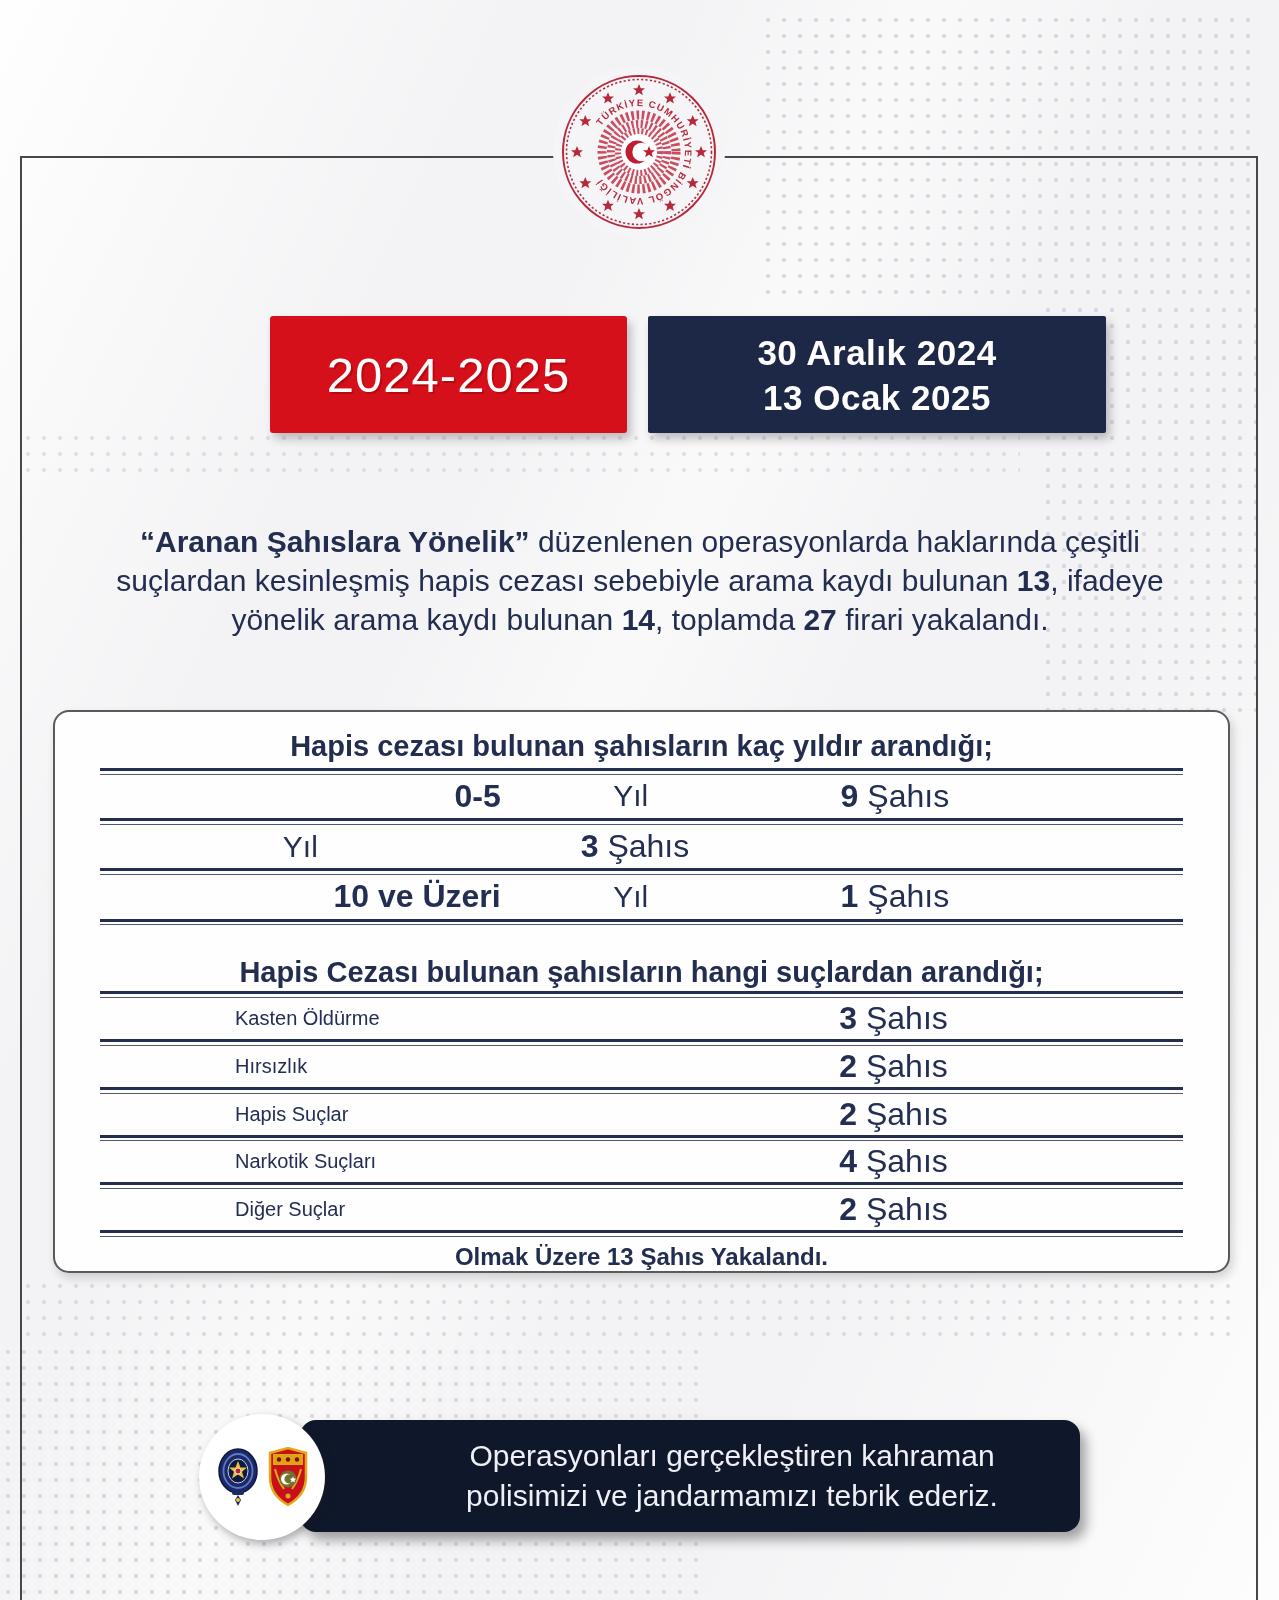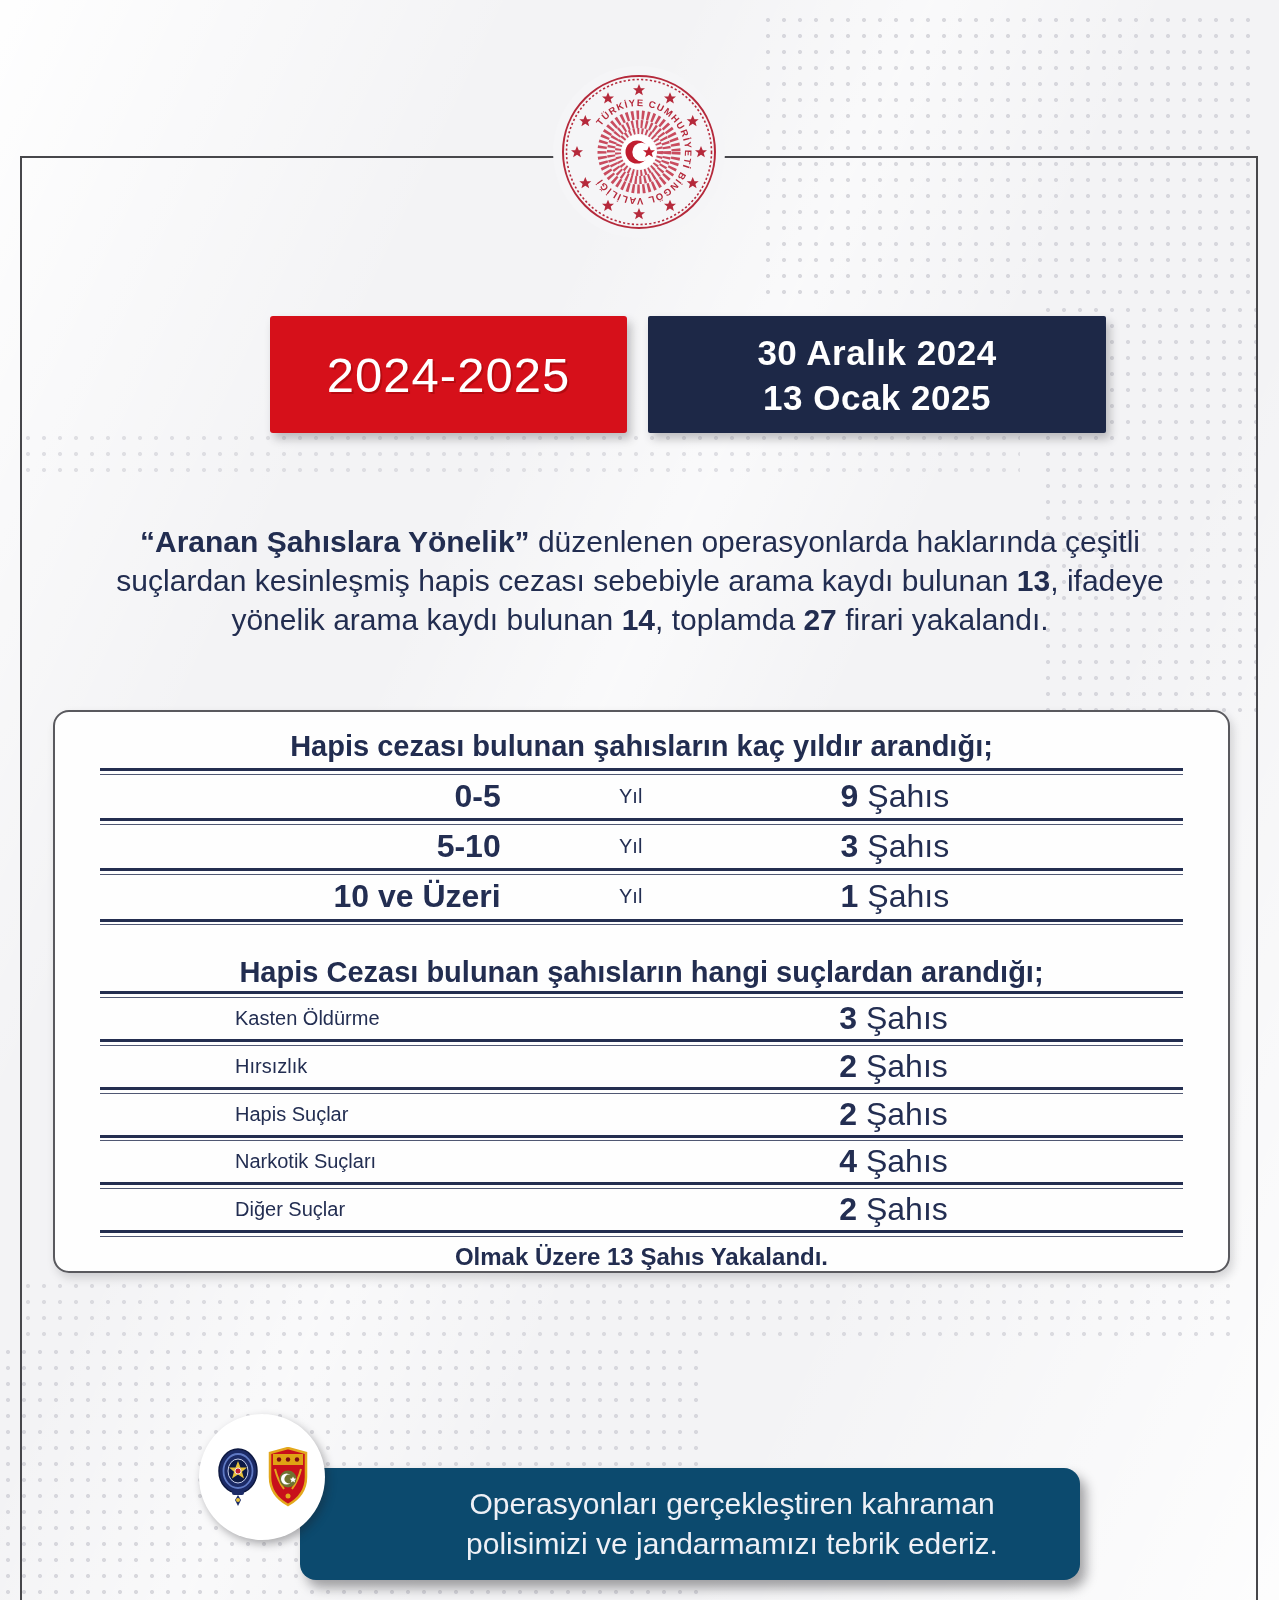--- a/index.html
+++ b/index.html
@@ -51,30 +51,30 @@
     background:#fefefe; border:2px solid #59595e; border-radius:16px;
     box-shadow:3px 5px 10px rgba(40,40,45,.18); box-sizing:border-box;
     display:flex; flex-direction:column; overflow:hidden;}
   .t-title{text-align:center; font-size:29px; font-weight:800; color:#222d50;}
   .t-title.first{margin-top:12px; height:44px; line-height:44px;}
   .t-title.second{margin-top:28px; height:38px; line-height:38px;}
   .rule{border-top:3.5px solid #242e50; border-bottom:1.5px solid rgba(36,46,80,.8);
     height:3px; margin:0 45px 0 45px;}
   .t1-row{display:grid; grid-template-columns:37% 24% 39%; align-items:center; height:43px; margin:2px 45px;}
   .t1-range{text-align:right; font-size:32px; font-weight:600;}
-  .t1-unit{text-align:center; font-size:20px; font-weight:500;}
+  .t1-unit{text-align:center; font-size:30px; font-weight:500;}
   .t1-value,.t2-value{font-size:32px; font-weight:500; padding-left:80px;}
   .t1-value b,.t2-value b{font-weight:800;}
   .t2-row{display:grid; grid-template-columns:63% 37%; align-items:center; height:37px; margin:2px 45px;}
   .t2-label{padding-left:135px; font-size:20px; font-weight:400;}
   .t2-value{padding-left:57px;}
   .card-footer{text-align:center; font-size:24px; font-weight:800; margin-top:6px; color:#222d50;}
   
-  .banner{position:absolute; left:300px; top:1468px; width:780px; height:112px; z-index:3;
-    background:#0c4a6e; border-radius:16px; box-shadow:6px 8px 12px rgba(30,30,35,.4);
+  .banner{position:absolute; left:300px; top:1420px; width:780px; height:112px; z-index:3;
+    background:#0f172a; border-radius:16px; box-shadow:6px 8px 12px rgba(30,30,35,.4);
     display:flex; align-items:center; justify-content:center;}
   .banner-text{padding-left:84px; text-align:center; color:#eef0f6; font-size:30px; line-height:40px; font-weight:500;}
   .emblem-circle{position:absolute; left:199px; top:1414px; width:126px; height:126px; z-index:4;
     background:#fff; border-radius:50%; box-shadow:3px 4px 8px rgba(30,30,35,.35);
     display:flex; align-items:center; justify-content:center; gap:5px;}
 </style>
 </head>
 <body>
 
 <div class="page">
@@ -140,21 +140,20 @@
     <div class="rule"></div>
 
     <div class="t1-row">
       <div class="t1-range">0-5</div>
       <div class="t1-unit">Yıl</div>
       <div class="t1-value"><b>9</b><span> Şahıs</span></div>
     </div>
     <div class="rule"></div>
 
     <div class="t1-row">
-      <div class="t1-range">5-10</div>
       <div class="t1-unit">Yıl</div>
       <div class="t1-value"><b>3</b><span> Şahıs</span></div>
     </div>
     <div class="rule"></div>
 
     <div class="t1-row">
       <div class="t1-range">10 ve Üzeri</div>
       <div class="t1-unit">Yıl</div>
       <div class="t1-value"><b>1</b><span> Şahıs</span></div>
     </div>

